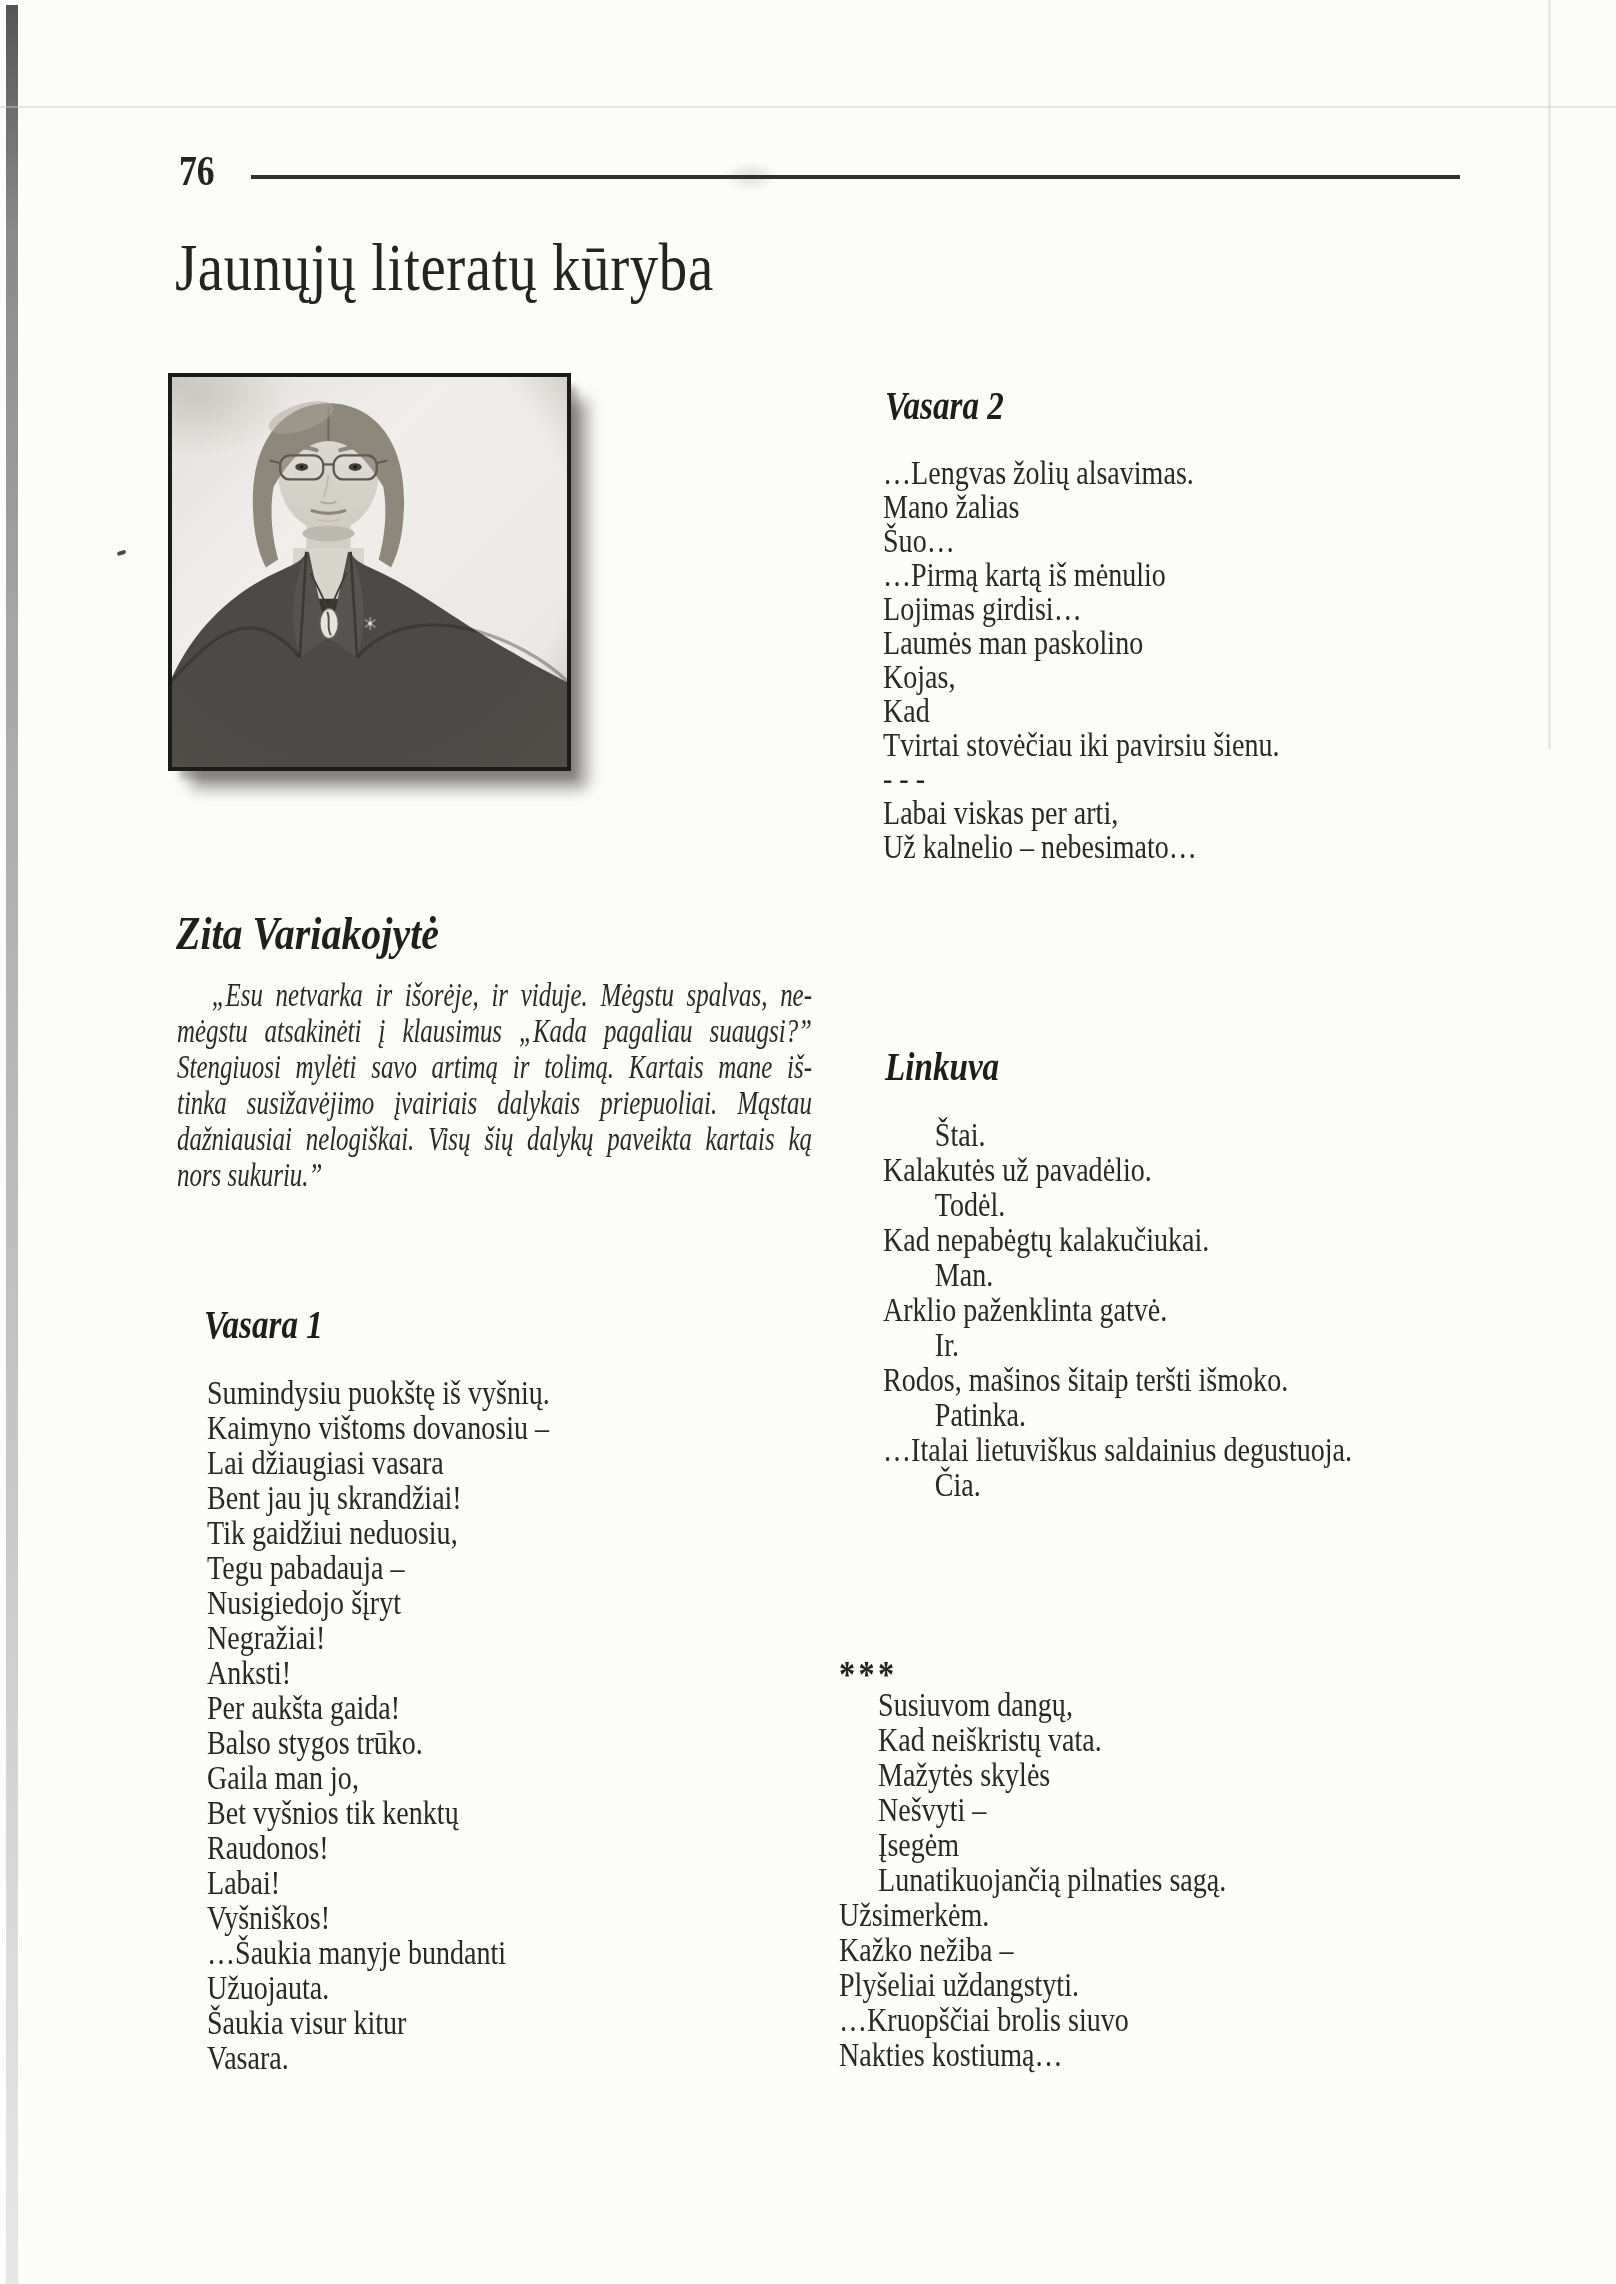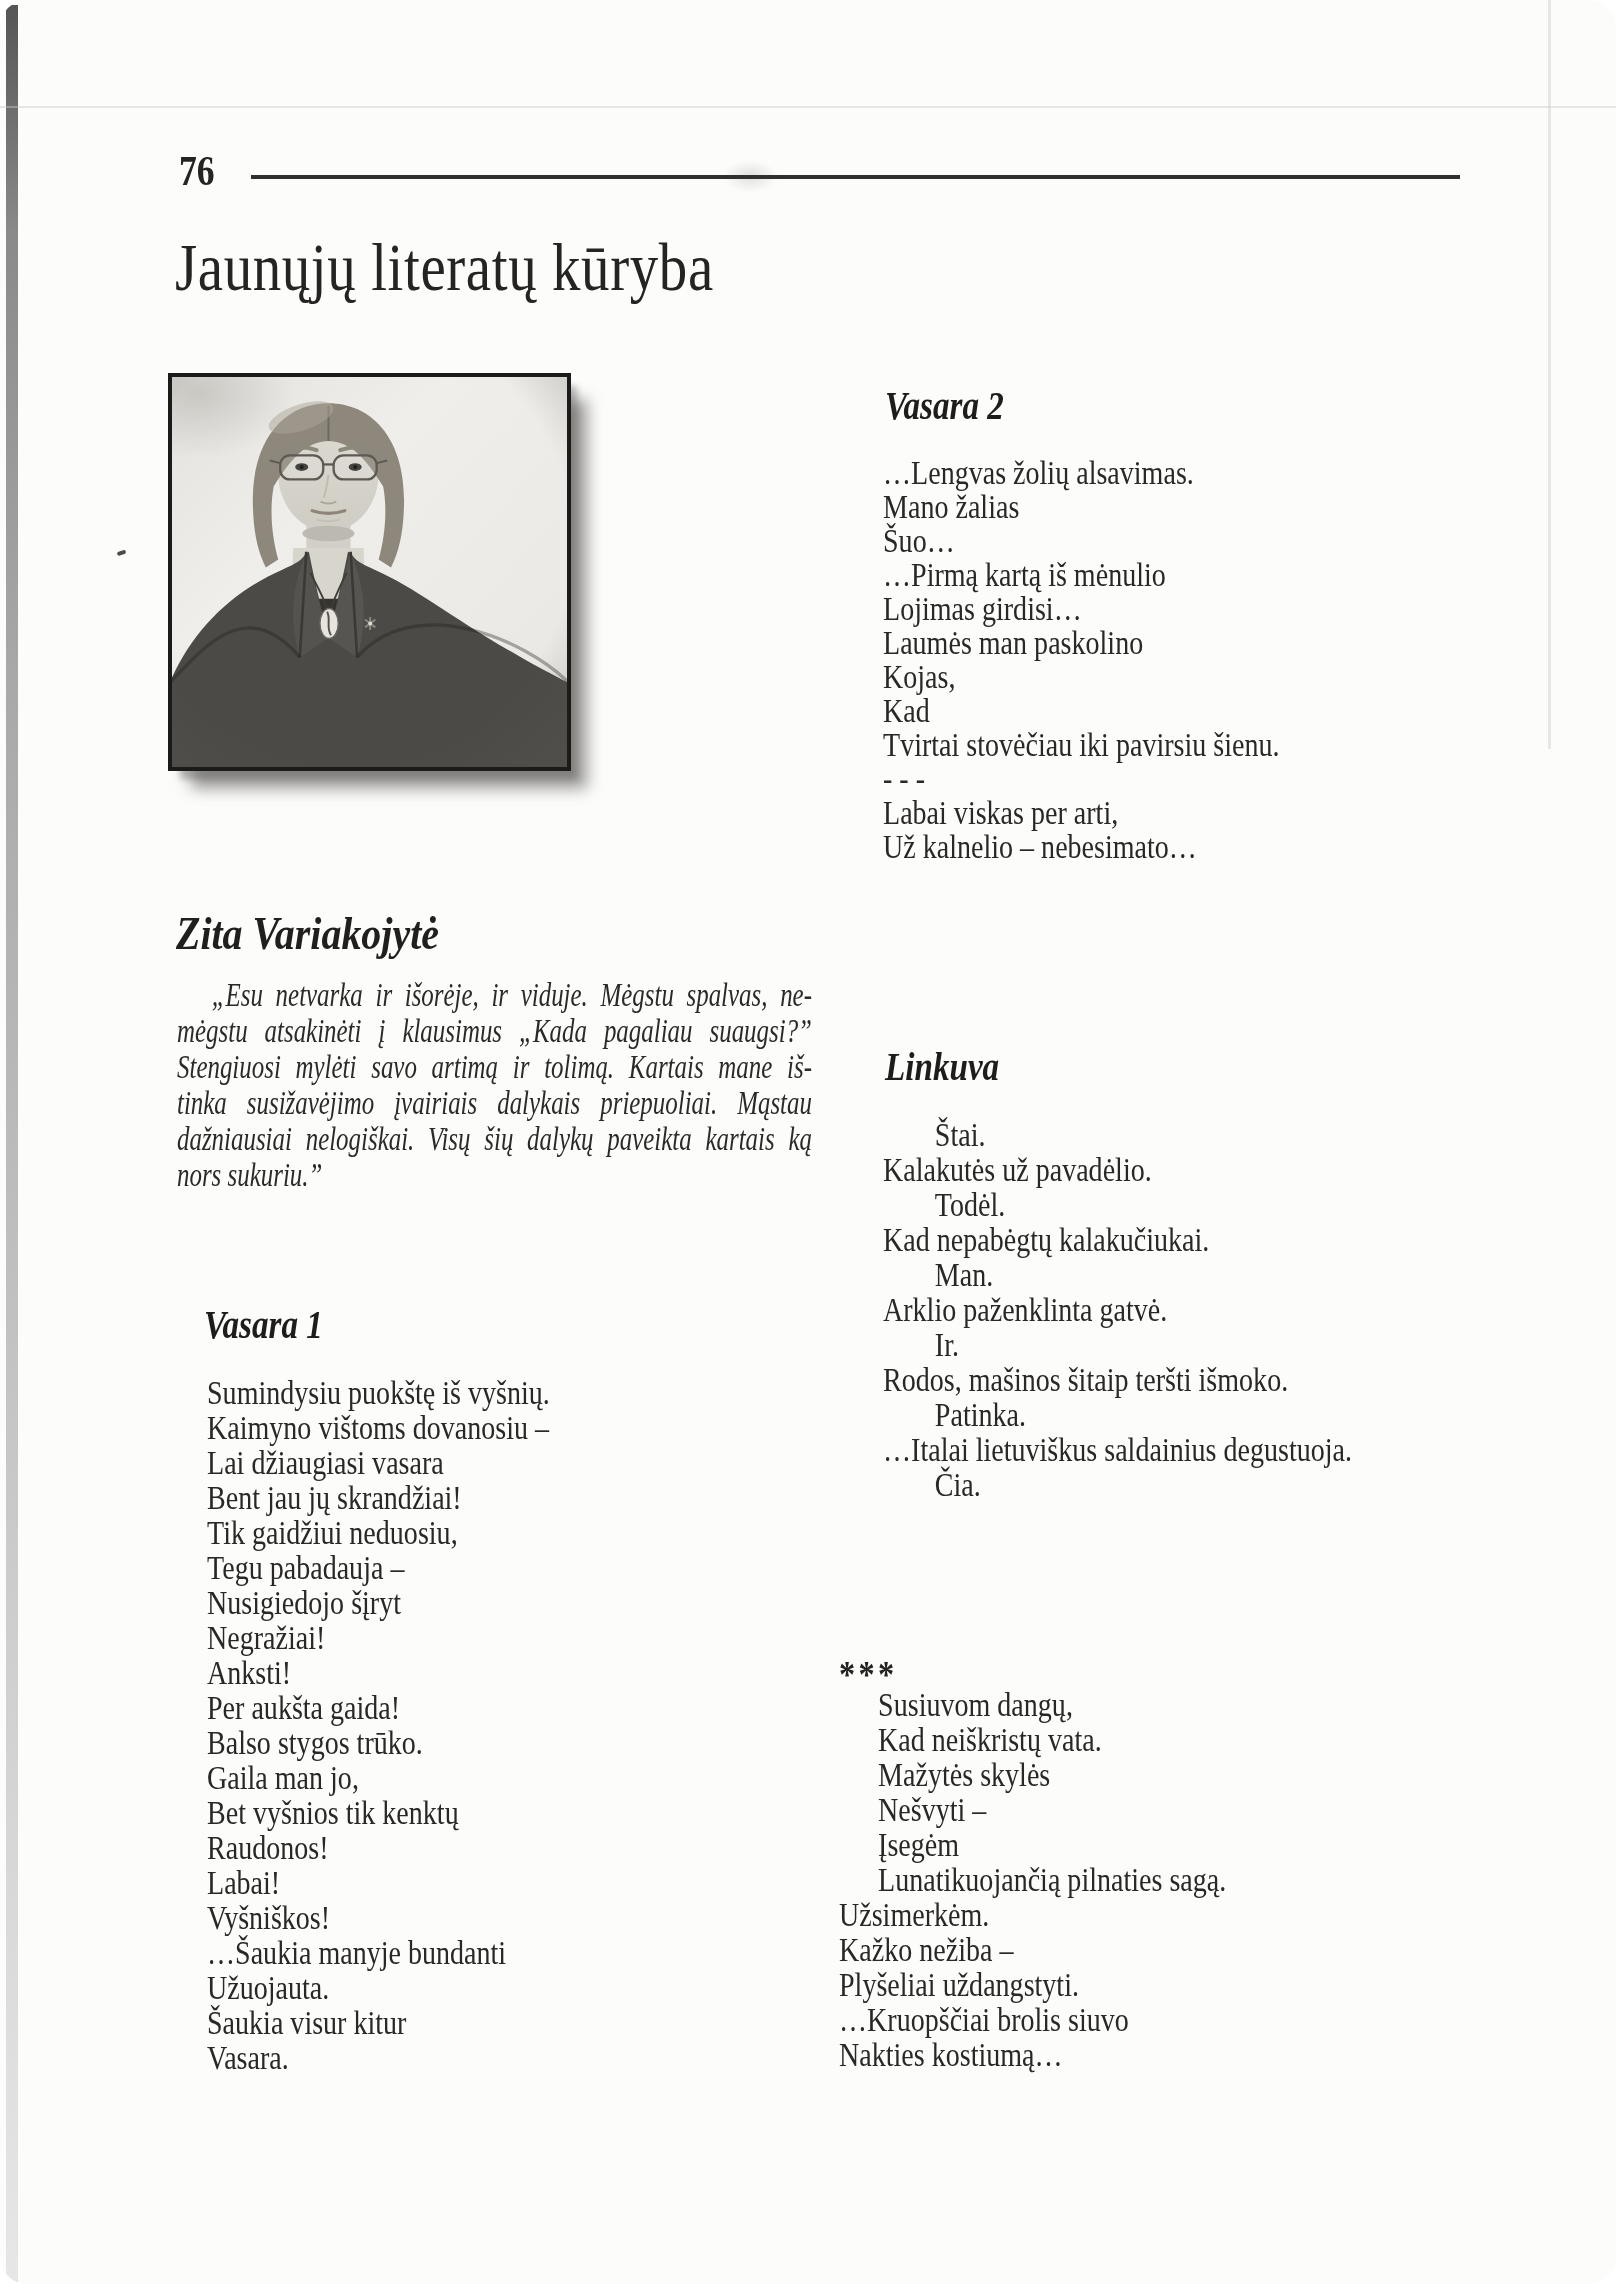--- a/index.html
+++ b/index.html
@@ -1,21 +1,20 @@
 <!DOCTYPE html>
 <html style="font-size:10.4px"><head>
 <meta charset="utf-8">
 <style>
   html,body{margin:0;padding:0;background:#ffffff;}
   .page{
     position:relative;width:1616px;height:2284px;overflow:hidden;
     background:#fcfcfb;
     font-family:"Liberation Serif","DejaVu Serif",serif;
     color:#2a2824;
-    border-radius:27px;
   }
   
   .scan-strip{position:absolute;left:5.9px;top:5.2px;width:12.4px;height:2279px;
     background:linear-gradient(#555,#8a8a8a 10%,#a9a9a9 30%,#bfbfbf 55%,#d6d6d6 80%,#e7e7e7);}
   .scan-hline{position:absolute;left:0;top:106px;width:1616px;height:2px;background:rgba(205,205,202,.45);}
   .scan-vline{position:absolute;left:1548px;top:0;width:2.6px;height:749px;background:rgba(210,210,207,.5);}
   .scan-tick{position:absolute;left:117px;top:551px;width:8.5px;height:3.9px;background:#4d4b48;
     border-radius:2px;transform:rotate(-18deg);}
   .scan-smudge{position:absolute;left:723px;top:160px;width:55px;height:33px;border-radius:50%;
     background:radial-gradient(rgba(190,190,186,.45),rgba(190,190,186,0) 70%);}

